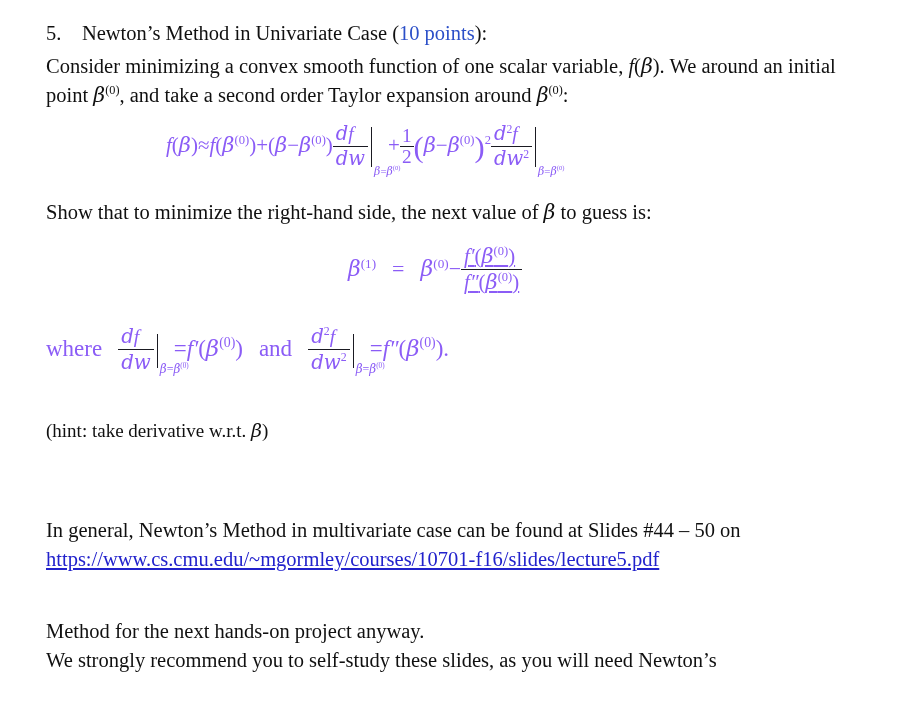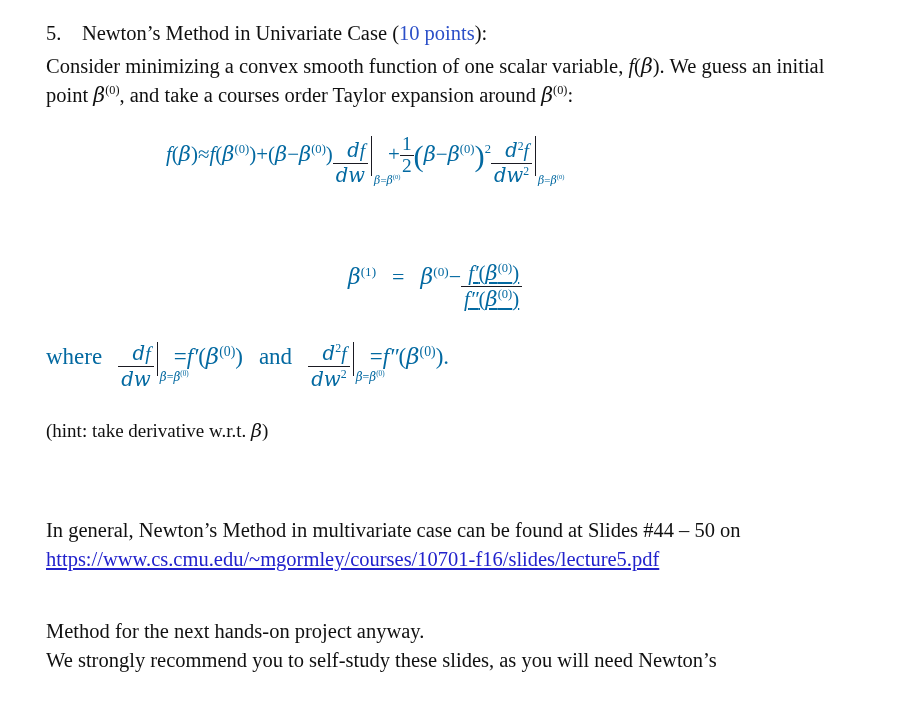--- a/index.html
+++ b/index.html
@@ -53,40 +53,39 @@
   .link {
     color: #2222CC;
     text-decoration: underline;
     text-underline-offset: 2px;
   }
 
   
   .math {
     position: absolute;
     font-family: "Liberation Serif", "DejaVu Serif", serif;
-    color: #0369a1;
+    color: #8b5cf6;
     white-space: nowrap;
   }
   .mi { font-style: italic; }
   .mb { font-style: italic; font-family: "DejaVu Serif", serif; }
   .sup {
     font-size: 0.60em;
     vertical-align: super;
     line-height: 0;
   }
 
   
   .frac {
     display: inline-block;
     vertical-align: middle;
-    text-align: right;
+    text-align: left;
     line-height: 1.12;
     position: relative;
     top: -0.06em;
-    margin-top: 17px;
   }
   .frac > .num {
     display: block;
     padding: 0 3px 1px 3px;
     border-bottom: 1.4px solid #1a1a22;
   }
   .frac > .den {
     display: block;
     padding: 1px 3px 0 3px;
   }
@@ -163,25 +162,26 @@
   #eq-where .frac { font-size: 0.86em; }
   .word { font-family: "Liberation Serif", "DejaVu Serif", serif; font-style: normal; }
 </style>
 </head>
 <body>
 
 <div class="page">
 
   <div class="blk q-title"><span>5.</span><span>    </span><span>Newton’s Method in Univariate Case (</span><span class="points">10 points</span><span>):</span></div>
 
-  <div class="blk para para-intro"><span>Consider minimizing a convex smooth function of one scalar variable, </span><span class="mi">f</span><span>(</span><span class="mb">β</span><span>). We guess</span>
-    <span>an initial point </span><span class="mb">β</span><span class="sup">(0)</span><span>, and take a courses order Taylor expansion around </span><span class="mb">β</span><span class="sup">(0)</span><span>:</span></div>
+  <div class="blk para para-intro"><span>Consider minimizing a convex smooth function of one scalar variable, </span><span class="mi">f</span><span>(</span><span class="mb">β</span><span>). We around</span>
+    <span>an initial point </span><span class="mb">β</span><span class="sup">(0)</span><span>, and take a second order Taylor expansion around </span><span class="mb">β</span><span class="sup">(0)</span><span>:</span></div>
 
   <div class="math" id="eq-taylor"><span class="mi">f</span><span>(</span><span class="mb">β</span><span>)</span><span>≈</span><span class="mi">f</span><span>(</span><span class="mb">β</span><span class="sup">(0)</span><span>)</span><span>+</span><span>(</span><span class="mb">β</span><span>−</span><span class="mb">β</span><span class="sup">(0)</span><span>)</span><span class="frac"><span class="num"><span class="mb">d</span><span class="mi">f</span></span><span class="den"><span class="mb">d</span><span class="mb">w</span></span></span><span class="evalwrap"><span class="evalbar"></span><span class="evalsub"><span class="mb">β</span><span>=</span><span class="mb">β</span><span class="sup">(0)</span></span></span><span class="eqsp"></span><span>+</span><span class="half"><span class="num">1</span><span class="den">2</span></span><span class="bigparen">(</span><span class="mb">β</span><span>−</span><span class="mb">β</span><span class="sup">(0)</span><span class="bigparen">)</span><span class="sup">2</span><span class="frac"><span class="num"><span class="mb">d</span><span class="sup">2</span><span class="mi">f</span></span><span class="den"><span class="mb">d</span><span class="mb">w</span><span class="sup">2</span></span></span><span class="evalwrap"><span class="evalbar"></span><span class="evalsub"><span class="mb">β</span><span>=</span><span class="mb">β</span><span class="sup">(0)</span></span></span></div>
 
+  <div class="blk para para-show"><span>Show that to minimize the right-hand side, the next value of </span><span class="mb">β</span><span> to guess is:</span></div>
 
   <div class="math" id="eq-newton"><span class="mb">β</span><span class="sup">(1)</span><span class="eqsp"></span><span>=</span><span class="eqsp"></span><span class="mb">β</span><span class="sup">(0)</span><span>−</span><span class="frac"><span class="num"><span class="mi">f</span><span class="mi">′</span><span>(</span><span class="mb">β</span><span class="sup">(0)</span><span>)</span></span><span class="den"><span class="mi">f</span><span class="mi">″</span><span>(</span><span class="mb">β</span><span class="sup">(0)</span><span>)</span></span></span></div>
 
   <div class="math" id="eq-where"><span class="word">where</span><span class="eqsp"></span><span class="frac"><span class="num"><span class="mb">d</span><span class="mi">f</span></span><span class="den"><span class="mb">d</span><span class="mb">w</span></span></span><span class="evalwrap"><span class="evalbar"></span><span class="evalsub"><span class="mb">β</span><span>=</span><span class="mb">β</span><span class="sup">(0)</span></span></span><span class="eqsp"></span><span>=</span><span class="mi">f</span><span class="mi">′</span><span>(</span><span class="mb">β</span><span class="sup">(0)</span><span>)</span><span class="eqsp"></span><span class="word">and</span><span class="eqsp"></span><span class="frac"><span class="num"><span class="mb">d</span><span class="sup">2</span><span class="mi">f</span></span><span class="den"><span class="mb">d</span><span class="mb">w</span><span class="sup">2</span></span></span><span class="evalwrap"><span class="evalbar"></span><span class="evalsub"><span class="mb">β</span><span>=</span><span class="mb">β</span><span class="sup">(0)</span></span></span><span class="eqsp"></span><span>=</span><span class="mi">f</span><span class="mi">″</span><span>(</span><span class="mb">β</span><span class="sup">(0)</span><span>)</span><span>.</span></div>
 
   <div class="blk para para-hint"><span>(hint: take derivative w.r.t. </span><span class="mb">β</span><span>)</span></div>
 
   <div class="blk para para-gen">
     <div>In general, Newton’s Method in multivariate case can be found at Slides #44 – 50 on</div>
     <a class="link" href="#">https://www.cs.cmu.edu/~mgormley/courses/10701-f16/slides/lecture5.pdf</a>

